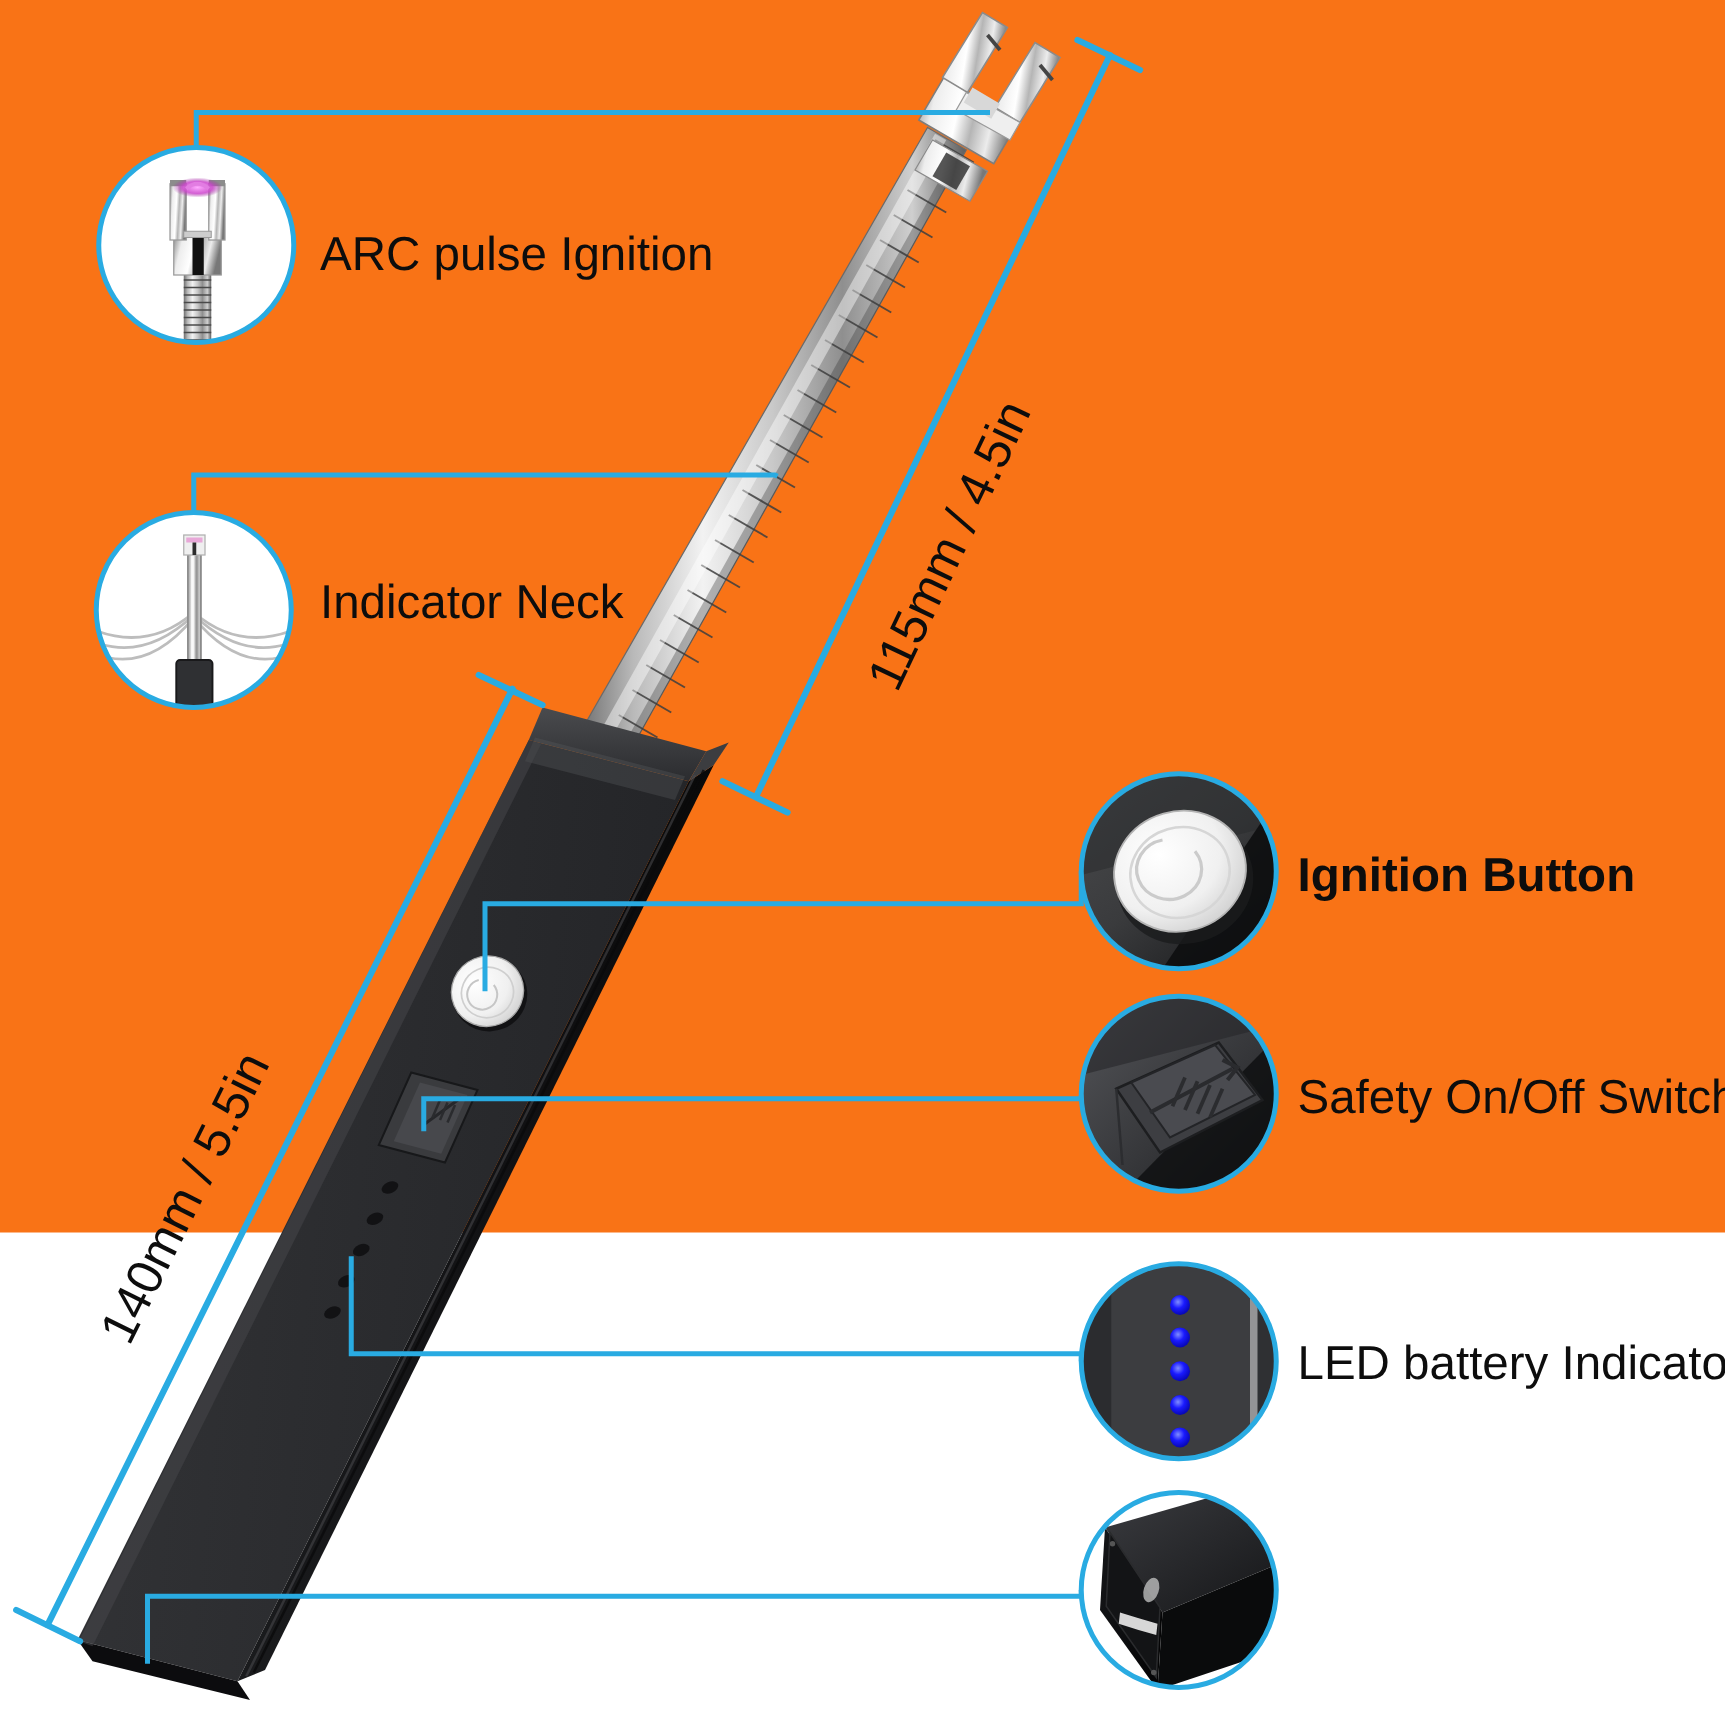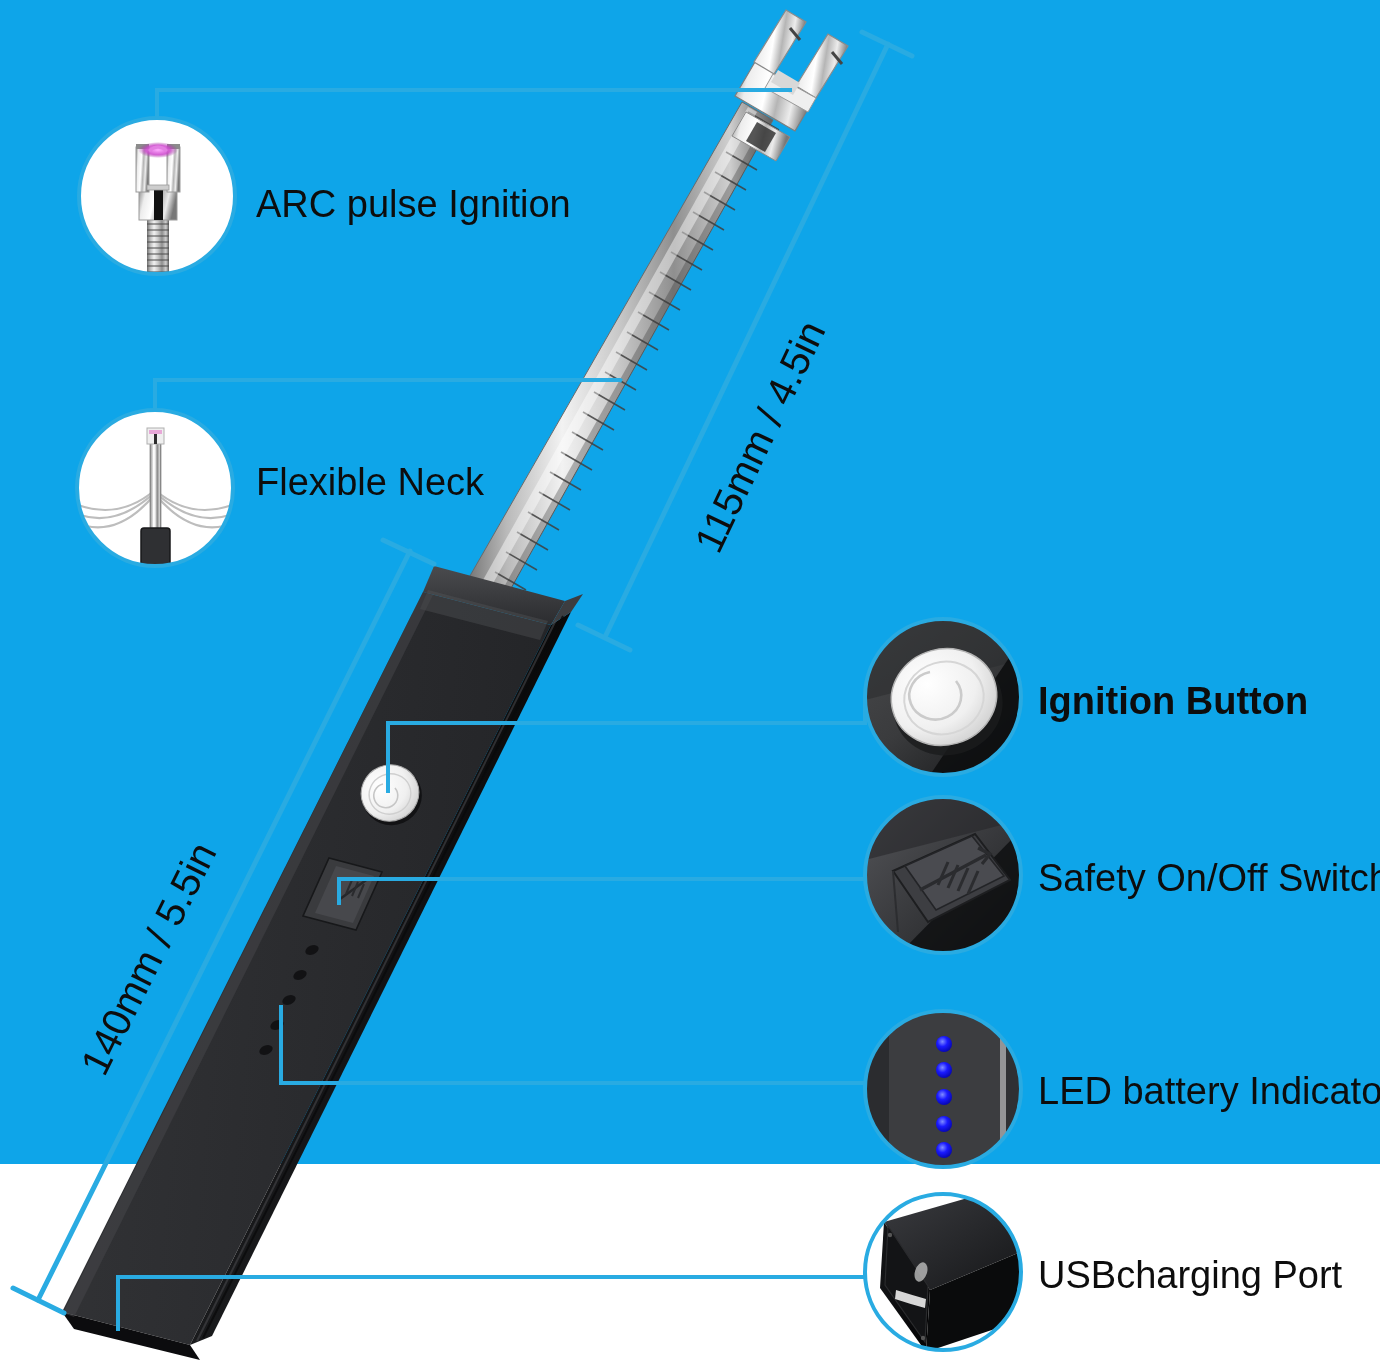--- a/index.html
+++ b/index.html
@@ -1,17 +1,17 @@
 <!DOCTYPE html>
 <html><head>
 <meta charset="utf-8">
 <style>
   html,body{margin:0;padding:0;background:#ffffff;}
   body{width:1380px;height:1372px;font-family:"Liberation Sans",sans-serif;overflow:hidden;}
-  #stage{position:relative;width:1380px;height:1164px;background:#0ea5e9;}
+  #stage{position:relative;width:1380px;height:986px;background:#f97316;}
   #svgroot{position:absolute;left:0;top:0;width:1380px;height:1372px;}
   .lbl{position:absolute;color:#0d0d0d;font-family:"Liberation Sans",sans-serif;white-space:nowrap;}
   .callout-label{font-size:38px;letter-spacing:0px;}
   .dim-label{font-size:40px;font-weight:400;transform-origin:left top;}
 </style>
 </head>
 <body>
 
 <div id="stage">
 
@@ -366,27 +366,26 @@
         <circle cx="890" cy="1235" r="2.2" fill="#555"></circle>
         <circle cx="923" cy="1338" r="2.2" fill="#555"></circle>
       </g>
       <circle cx="943" cy="1272" r="78" fill="none" stroke="#29ABE2" stroke-width="4"></circle>
     </g>
 
   </svg>
 
   <div class="lbl callout-label" style="left:256px; top:183px;">ARC pulse Ignition</div>
 
-  <div class="lbl callout-label" style="left:256px; top:461px;">Flexible Neck</div>
+  <div class="lbl callout-label" style="left:256px; top:461px;">Indicator Neck</div>
 
   <div class="lbl callout-label" style="left:1038px; top:680px;font-weight:bold;">Ignition Button</div>
 
   <div class="lbl callout-label" style="left:1038px; top:857px;">Safety On/Off Switch</div>
 
   <div class="lbl callout-label" style="left:1038px; top:1070px;">LED battery Indicator</div>
 
-  <div class="lbl callout-label" style="left:1038px; top:1254px;">USBcharging Port</div>
 
   <div class="lbl dim-label" style="left:686px; top:540px; transform:rotate(-64.5deg);">115mm / 4.5in</div>
 
   <div class="lbl dim-label" style="left:72px; top:1062px; transform:rotate(-63.5deg);">140mm / 5.5in</div>
 
 </div>
 
 </body></html>

